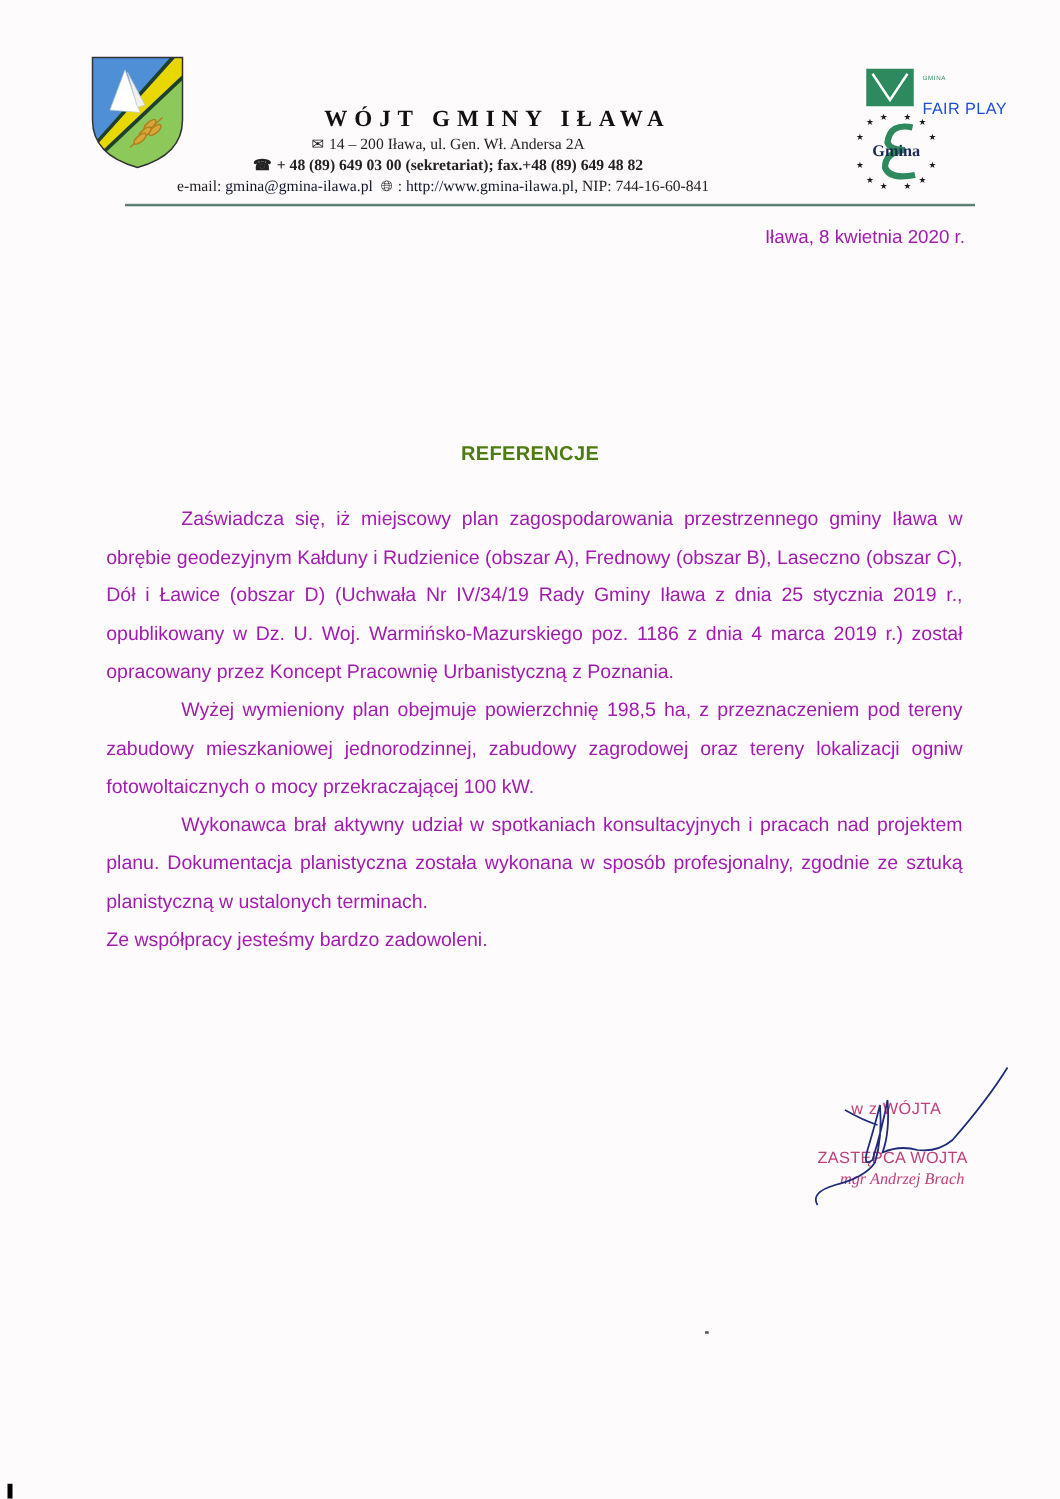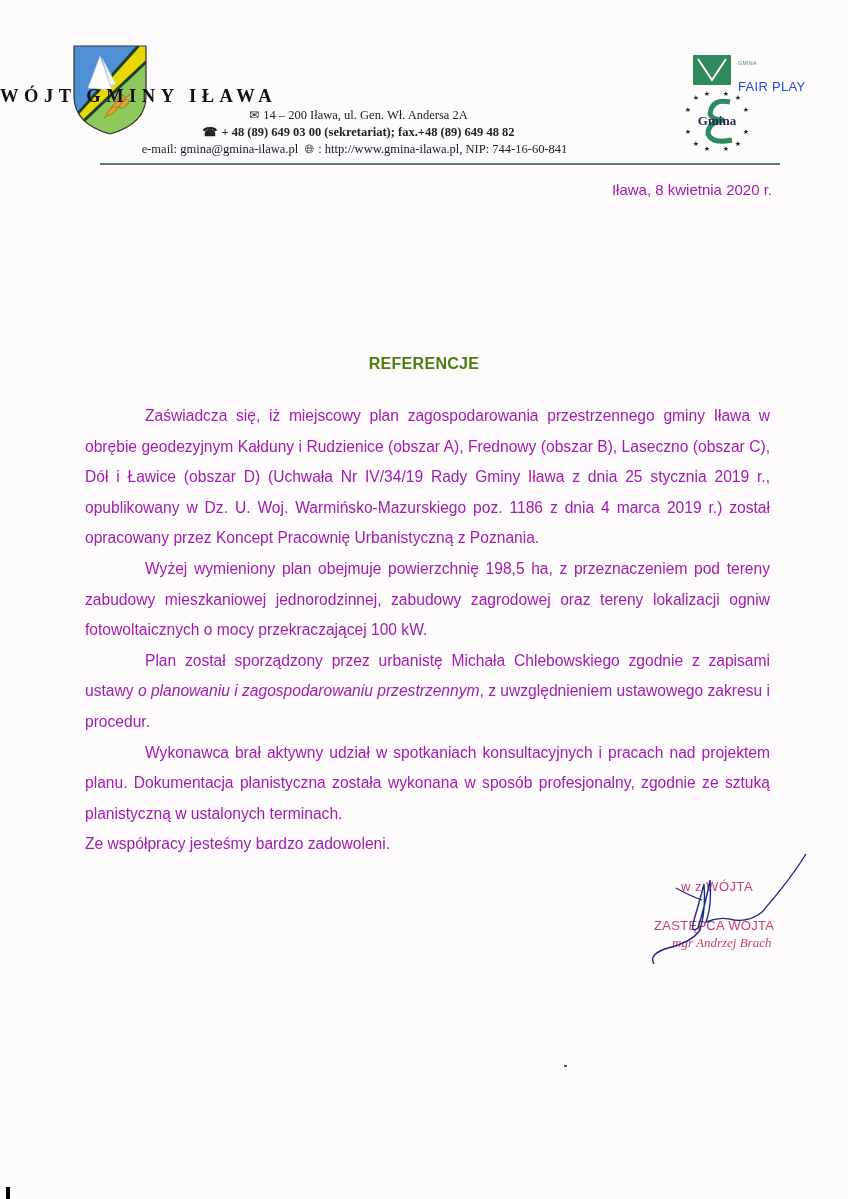--- a/index.html
+++ b/index.html
@@ -4,23 +4,23 @@
 <style>
   html, body { margin:0; padding:0; }
   body {
     width:848px; height:1199px; background:#fefbfd; position:relative; overflow:hidden;
     font-family:"Liberation Sans", sans-serif; color:#1a1a1a;
   }
   .abs { position:absolute; }
   
   #crest { left:72px; top:44px; width:76px; height:92px; }
   .hdr-title {
-    left:0; width:772px; top:86px; 
+    left:0; width:772px; top:86px; text-align:center;
     font-family:"Liberation Serif", serif; font-weight:bold; font-size:18.5px; letter-spacing:5.5px; color:#111;
-    padding-left:0;
+    padding-left:12px;
   }
   .hdr-line {
     left:0; width:717px; text-align:center; font-family:"Liberation Serif", serif; font-size:12.5px; color:#222;
   }
   .hdr-line.addr { top:108px; }
   .hdr-line.phone { top:125px; font-weight:bold; }
   .hdr-line.web { top:142px; left:-4px; }
   .hdr-line a { color:#0f172a; }
   .sym { display:inline-block; font-size:12px; margin-right:4px; }
   .rule { left:100px; width:680px; top:163px; height:2px; background:linear-gradient(#6b8f80,#4f6f62); }
@@ -125,21 +125,20 @@
   <text x="35" y="37" text-anchor="middle" font-family="Liberation Serif, serif" font-weight="bold" font-size="13" fill="#1a2a50">Gmina</text>
 </svg>
 
 <div class="abs date">Iława, 8 kwietnia 2020 r.</div>
 
 <div class="abs doc-title">REFERENCJE</div>
 
 <div class="abs body-text">
   <p class="last-line">Zaświadcza się, iż miejscowy plan zagospodarowania przestrzennego gminy Iława w obrębie geodezyjnym Kałduny i Rudzienice (obszar A), Frednowy (obszar B), Laseczno (obszar C), Dół i Ławice (obszar D) (Uchwała Nr IV/34/19 Rady Gminy Iława z dnia 25 stycznia 2019 r., opublikowany w Dz. U. Woj. Warmińsko-Mazurskiego poz. 1186 z dnia 4 marca 2019 r.) został opracowany przez Koncept Pracownię Urbanistyczną z Poznania.</p>
   <p class="last-line">Wyżej wymieniony plan obejmuje powierzchnię 198,5 ha, z przeznaczeniem pod tereny zabudowy mieszkaniowej jednorodzinnej, zabudowy zagrodowej oraz tereny lokalizacji ogniw fotowoltaicznych o mocy przekraczającej 100 kW.</p>
-  <p class="last-line"><span>Plan został sporządzony przez urbanistę Michała Chlebowskiego zgodnie z zapisami ustawy </span><em>o planowaniu i zagospodarowaniu przestrzennym</em><span>, z uwzględnieniem ustawowego zakresu i procedur.</span></p>
   <p class="last-line">Wykonawca brał aktywny udział w spotkaniach konsultacyjnych i pracach nad projektem planu. Dokumentacja planistyczna została wykonana w sposób profesjonalny, zgodnie ze sztuką planistyczną w ustalonych terminach.</p>
   <p class="noindent tight">Ze współpracy jesteśmy bardzo zadowoleni.</p>
 </div>
 
 <div class="abs stamp-1">w z WÓJTA</div>
 <div class="abs stamp-2">ZASTĘPCA WÓJTA</div>
 <div class="abs stamp-3">mgr Andrzej Brach</div>
 <svg id="signature" class="abs" viewBox="0 0 180 120">
   <path d="M14 114 Q8 104 28 98 Q52 92 60 80 Q66 60 64 34 Q60 50 54 70 Q50 84 58 78 Q66 52 70 30 Q72 56 66 72 Q80 66 94 70 Q110 72 122 62 Q150 30 166 4" fill="none" stroke="#1e2a7a" stroke-width="1.4"></path>
   <path d="M36 38 Q50 46 62 50" fill="none" stroke="#1e2a7a" stroke-width="1.2"></path>

